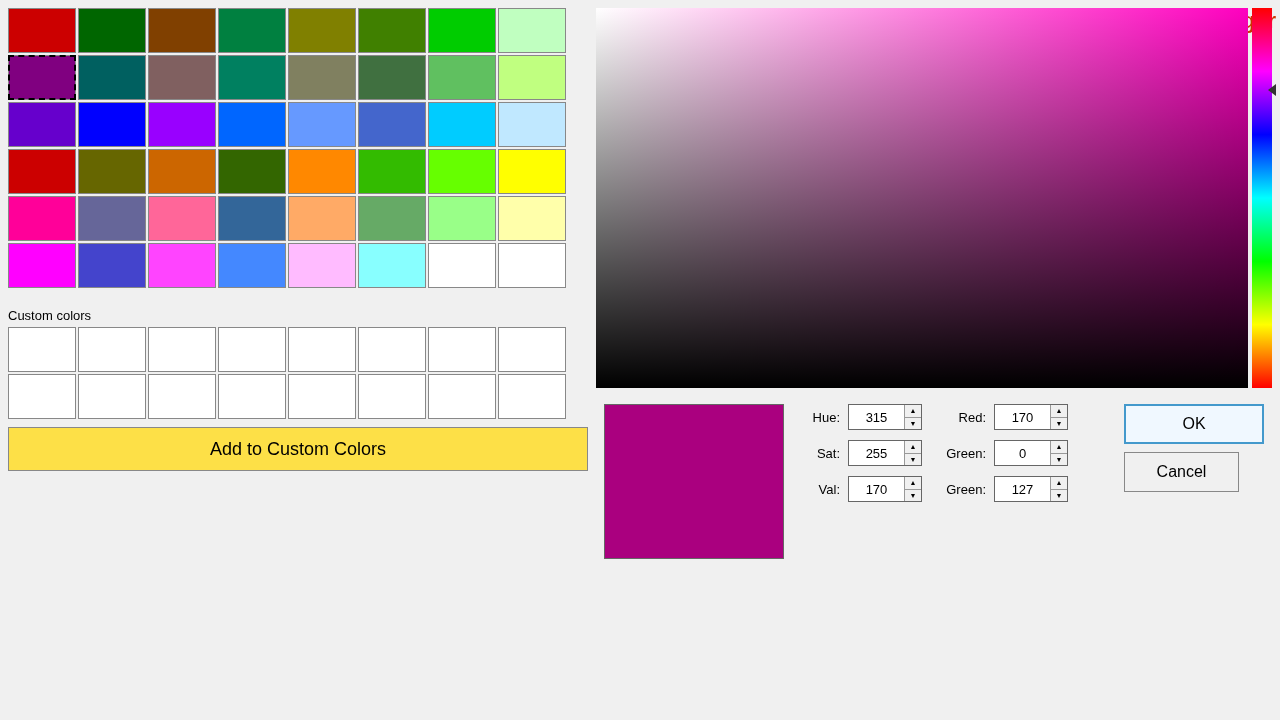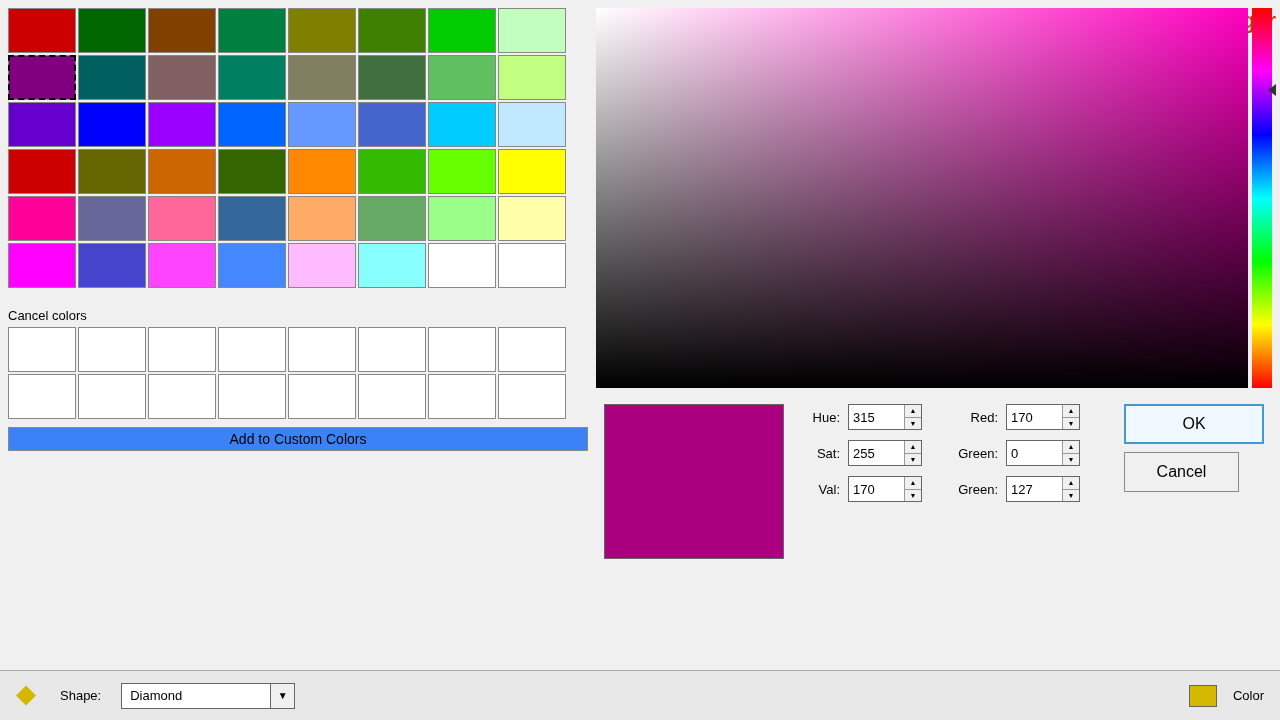--- a/index.html
+++ b/index.html
@@ -84,24 +84,24 @@
     .custom-swatch {
       width: 68px;
       height: 45px;
       border: 1px solid #888;
       background: white;
       cursor: pointer;
     }
 
     .add-custom-btn {
       width: 100%;
-      height: 24px;
-      background: #3b82f6;
+      height: 44px;
+      background: #fde047;
       border: 1px solid #888;
-      font-size: 14px;
+      font-size: 18px;
       cursor: pointer;
       display: flex;
       align-items: center;
       justify-content: center;
     }
 
     
     .right-panel {
       flex: 1;
       display: flex;
@@ -164,21 +164,21 @@
     .color-preview {
       width: 180px;
       height: 155px;
       background: #aa007f;
       border: 1px solid #666;
       flex-shrink: 0;
     }
 
     .numeric-inputs {
       display: flex;
-      gap: 36px;
+      gap: 24px;
       flex: 1;
     }
 
     .input-group-col {
       display: flex;
       flex-direction: column;
       gap: 10px;
     }
 
     .input-row {
@@ -198,21 +198,21 @@
       align-items: center;
       border: 1px solid #666;
       background: white;
       height: 26px;
     }
 
     .spinner-input input {
       width: 55px;
       border: none;
       outline: none;
-      text-align: left;
+      text-align: center;
       font-size: 13px;
       padding: 2px 4px;
       height: 100%;
       background: white;
     }
 
     .spinner-btns {
       display: flex;
       flex-direction: column;
       border-left: 1px solid #999;
@@ -408,21 +408,21 @@
           <div class="color-swatch" style="background: rgb(68, 68, 204);"></div>
           <div class="color-swatch" style="background: rgb(255, 68, 255);"></div>
           <div class="color-swatch" style="background: rgb(68, 136, 255);"></div>
           <div class="color-swatch" style="background: rgb(255, 187, 255);"></div>
           <div class="color-swatch" style="background: rgb(136, 255, 255);"></div>
           <div class="color-swatch" style="background: rgb(255, 255, 255);"></div>
           <div class="color-swatch" style="background: rgb(255, 255, 255);"></div>
         </div>
 
       <div class="custom-colors-section">
-        <div class="section-label">Cancel colors</div>
+        <div class="section-label">Custom colors</div>
         <div class="custom-grid" id="custom-grid">
         <div class="custom-swatch"></div>
             <div class="custom-swatch"></div>
             <div class="custom-swatch"></div>
             <div class="custom-swatch"></div>
             <div class="custom-swatch"></div>
             <div class="custom-swatch"></div>
             <div class="custom-swatch"></div>
             <div class="custom-swatch"></div>
             <div class="custom-swatch"></div>
@@ -527,26 +527,14 @@
             <span>OK</span>
           </button>
           <button class="cancel-btn">
             <span>Cancel</span>
           </button>
         </div>
       </div>
     </div>
   </div>
 
-  <div class="bottom-bar">
-    <div class="shape-indicator"></div>
-    <span class="shape-label">Shape:</span>
-    <div class="shape-dropdown">
-      <input type="text" class="shape-select" value="Diamond" style="">
-      <button class="dropdown-arrow-btn">
-        <span>▼</span>
-      </button>
-    </div>
-    <div class="color-dot"></div>
-    <span class="color-label">Color</span>
-  </div>
 
 </div>
 
 </body></html>

